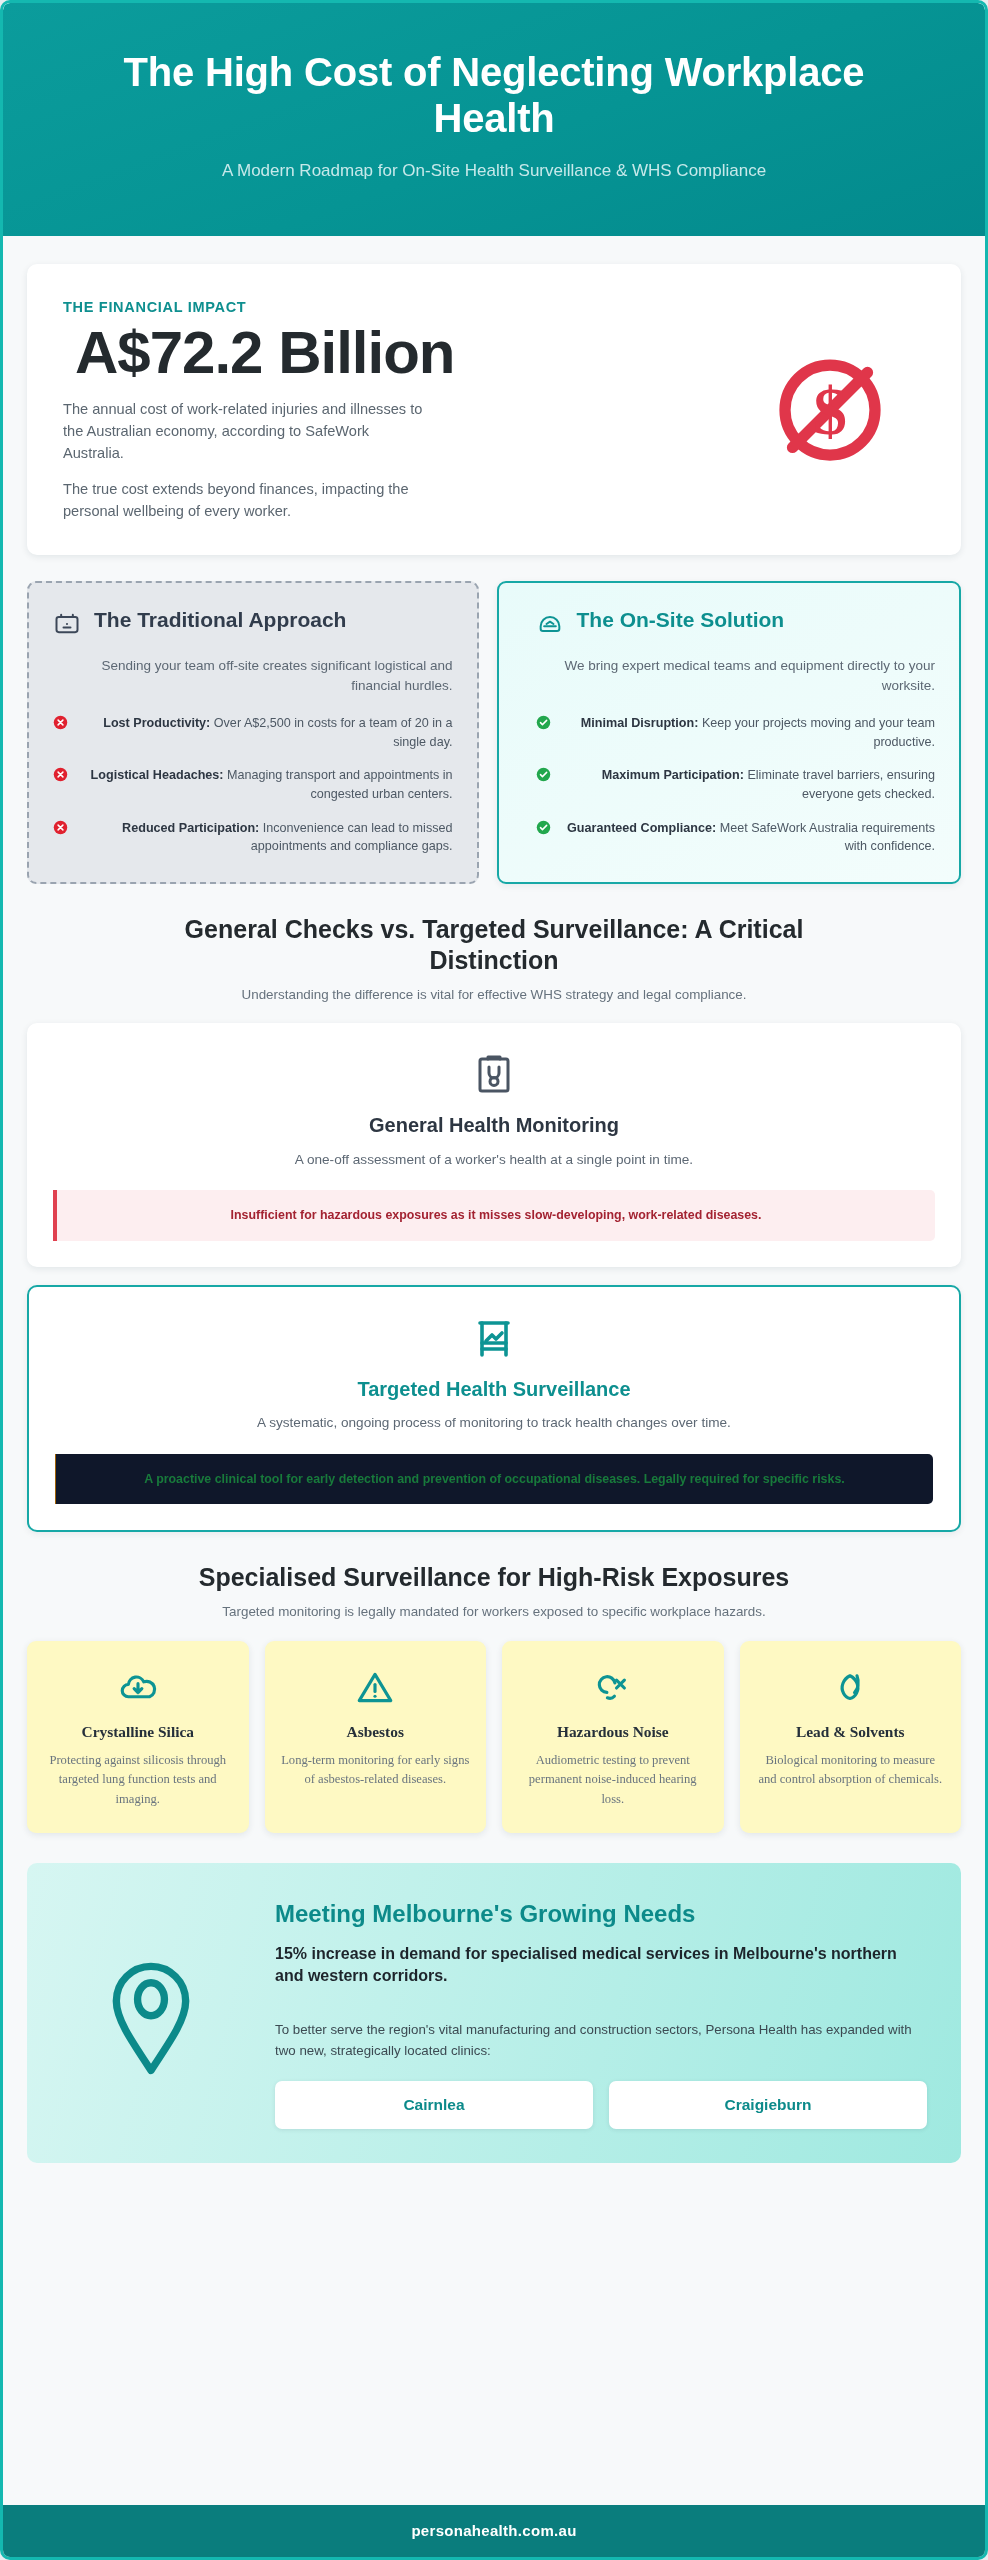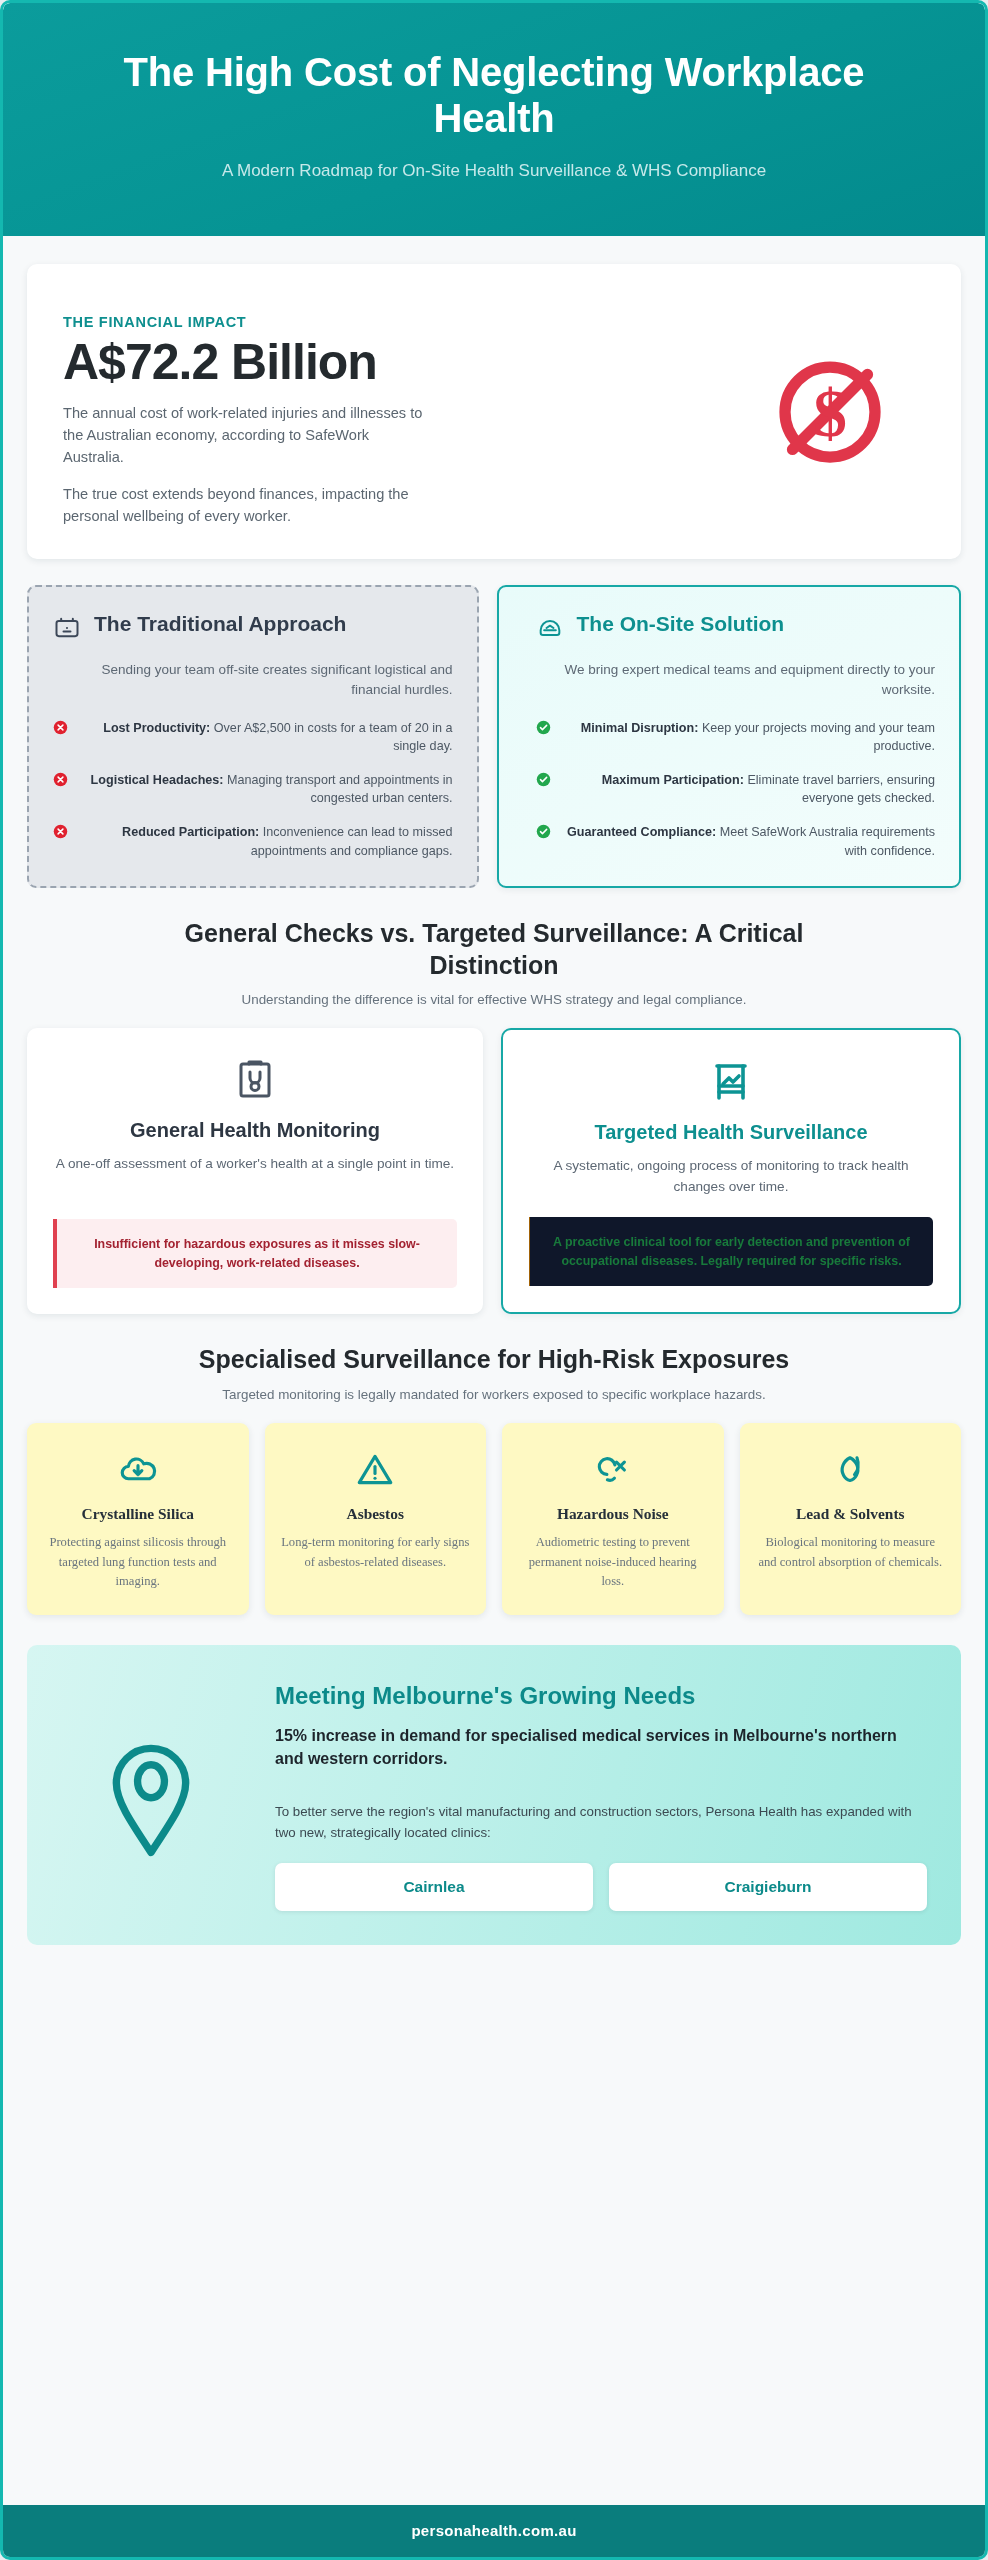--- a/index.html
+++ b/index.html
@@ -68,25 +68,25 @@
     align-items: center;
     gap: 20px;
     margin-bottom: 26px;
   }
   .fin-left { flex: 1 1 auto; min-width: 0; }
   .fin-eyebrow {
     color: #0e8f8f;
     font-size: 14.5px;
     font-weight: bold;
     letter-spacing: 0.7px;
-    margin: 16px 0 6px;
+    margin: 1px 0 6px;
   }
   .fin-number {
-    margin: 0 0 14px;
-    font-size: 50px;
+    margin: 0 12px 14px;
+    font-size: 60px;
     line-height: 1.05;
     font-weight: bold;
     color: #242a2e;
     letter-spacing: -1px;
   }
   .fin-para {
     margin: 0 0 14px;
     color: #5b6670;
     font-size: 14.6px;
     line-height: 1.52;
@@ -178,20 +178,21 @@
     line-height: 1.5;
     color: #66727d;
   }
 
   
   .dist-row {
     display: flex;
     gap: 18px;
     margin-bottom: 30px;
     align-items: stretch;
+    flex-direction: column;
   }
   .dist-card {
     flex: 1 1 0;
     background: #ffffff;
     border-radius: 10px;
     padding: 28px 26px 26px;
     text-align: center;
     display: flex;
     flex-direction: column;
   }

